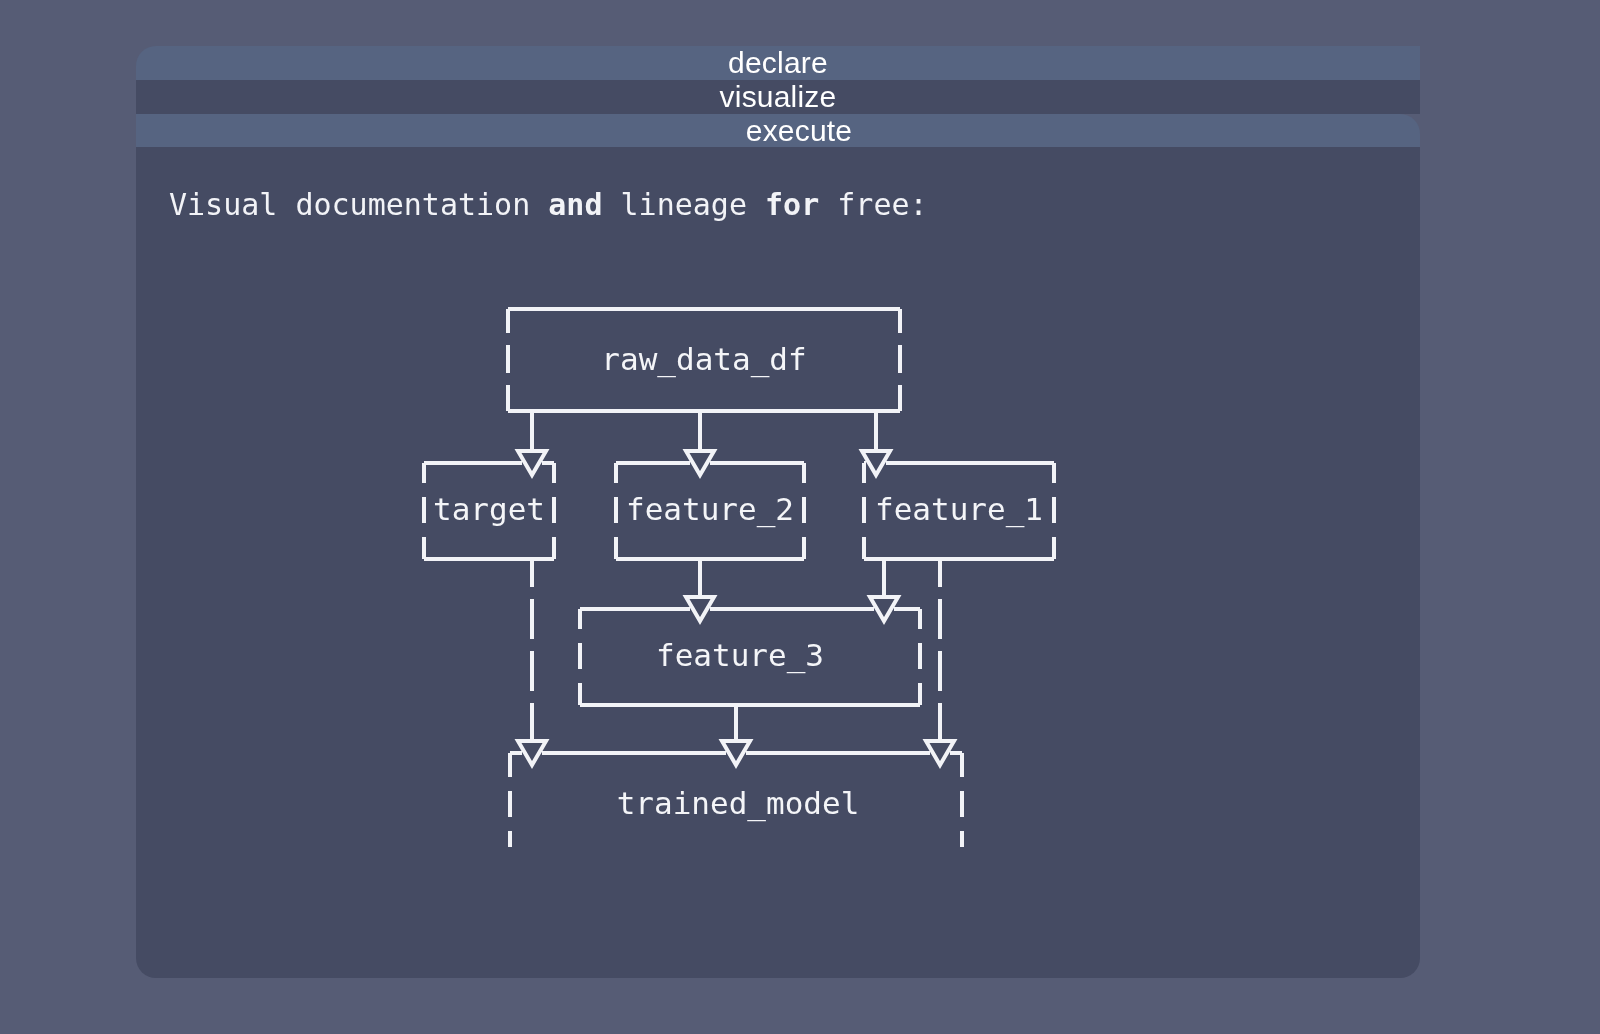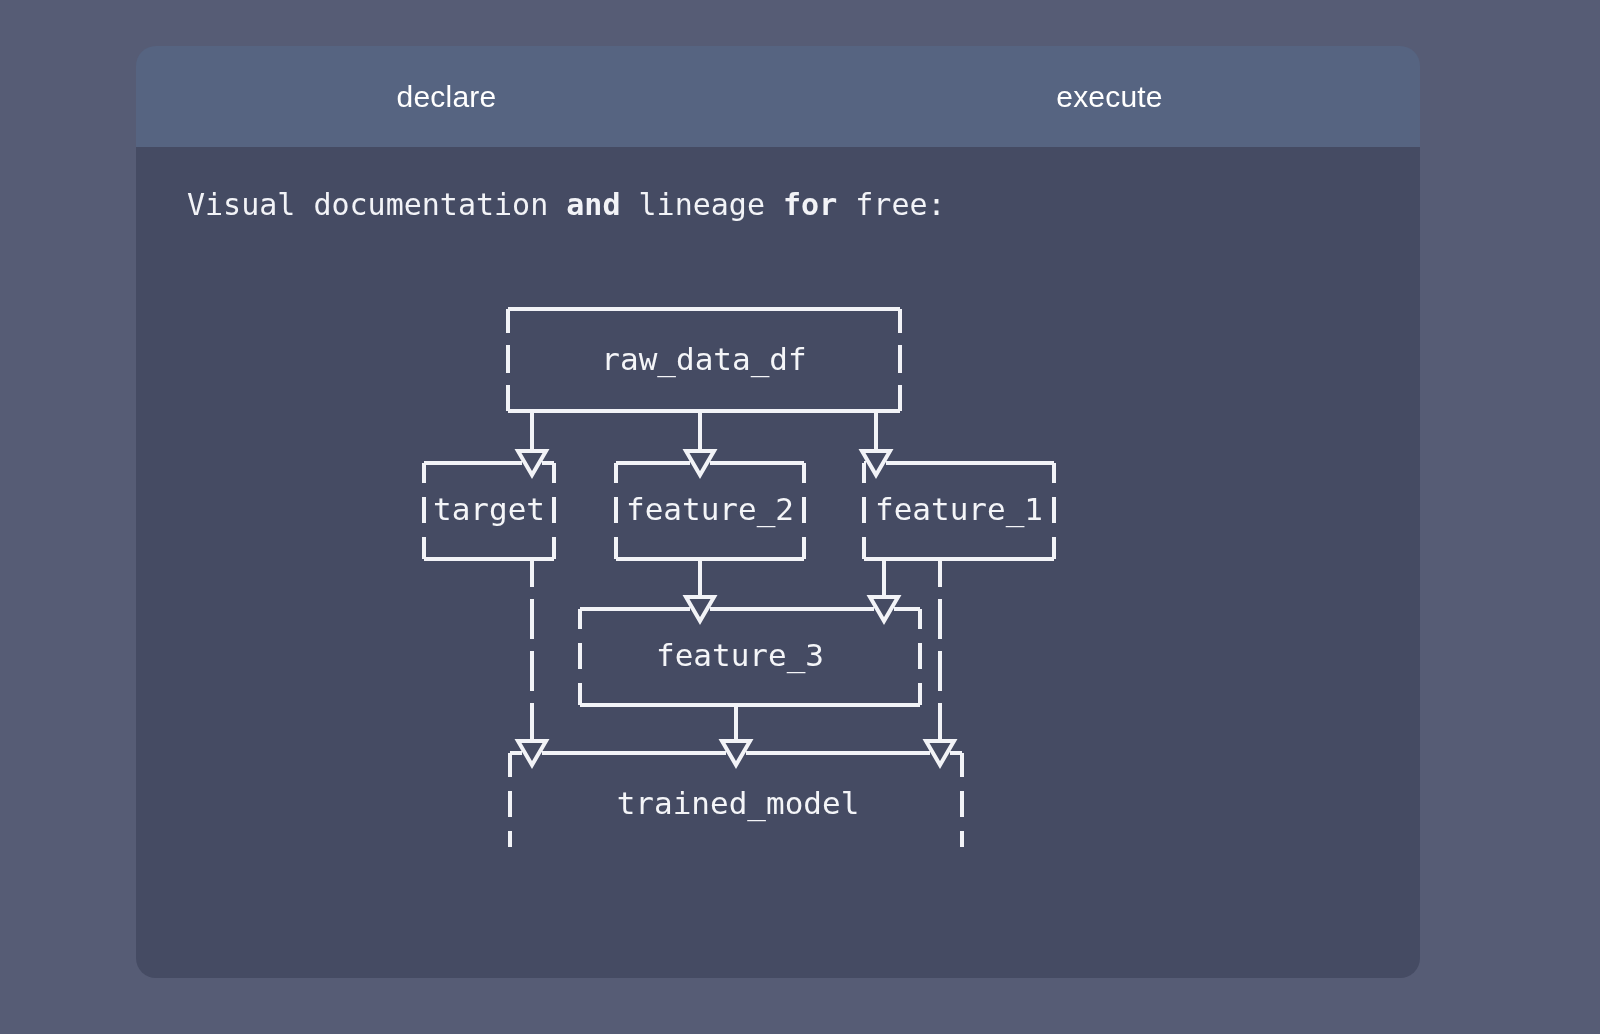--- a/index.html
+++ b/index.html
@@ -20,20 +20,21 @@
     top: 46px;
     width: 1284px;
     height: 932px;
   }
 
   
   .tabstrip {
     display: flex;
     height: 101px;
     width: 100%;
+    flex-direction: column;
   }
   .tab {
     flex: 1 1 0;
     display: flex;
     align-items: center;
     justify-content: center;
     color: #ffffff;
     font-family: "Liberation Sans", sans-serif;
     font-size: 30px;
     letter-spacing: 0.2px;
@@ -58,21 +59,21 @@
     height: 831px;
     width: 100%;
     border-bottom-left-radius: 20px;
     border-bottom-right-radius: 20px;
     position: relative;
     box-sizing: border-box;
   }
 
   .caption {
     position: absolute;
-    left: 51px;
+    left: 33px;
     top: 40px;
     color: #f2f3f7;
     font-family: "DejaVu Sans Mono", monospace;
     font-size: 30px;
     letter-spacing: 0px;
     white-space: pre;
   }
   .caption b { font-weight: bold; }
 
   .diagram-wrap {
@@ -95,20 +96,23 @@
   }
 </style>
 </head>
 <body>
 
 <div id="app">
 
   <div class="tabstrip">
     <div class="tab">
       <span>declare</span>
+    </div>
+    <div class="tab active">
+      <span>visualize</span>
     </div>
     <div class="tab">
       <span>execute</span>
     </div>
   </div>
 
   <div class="panel">
 
     <div class="caption"><span>Visual documentation </span><b>and</b><span> lineage </span><b>for</b><span> free:</span></div>
 

